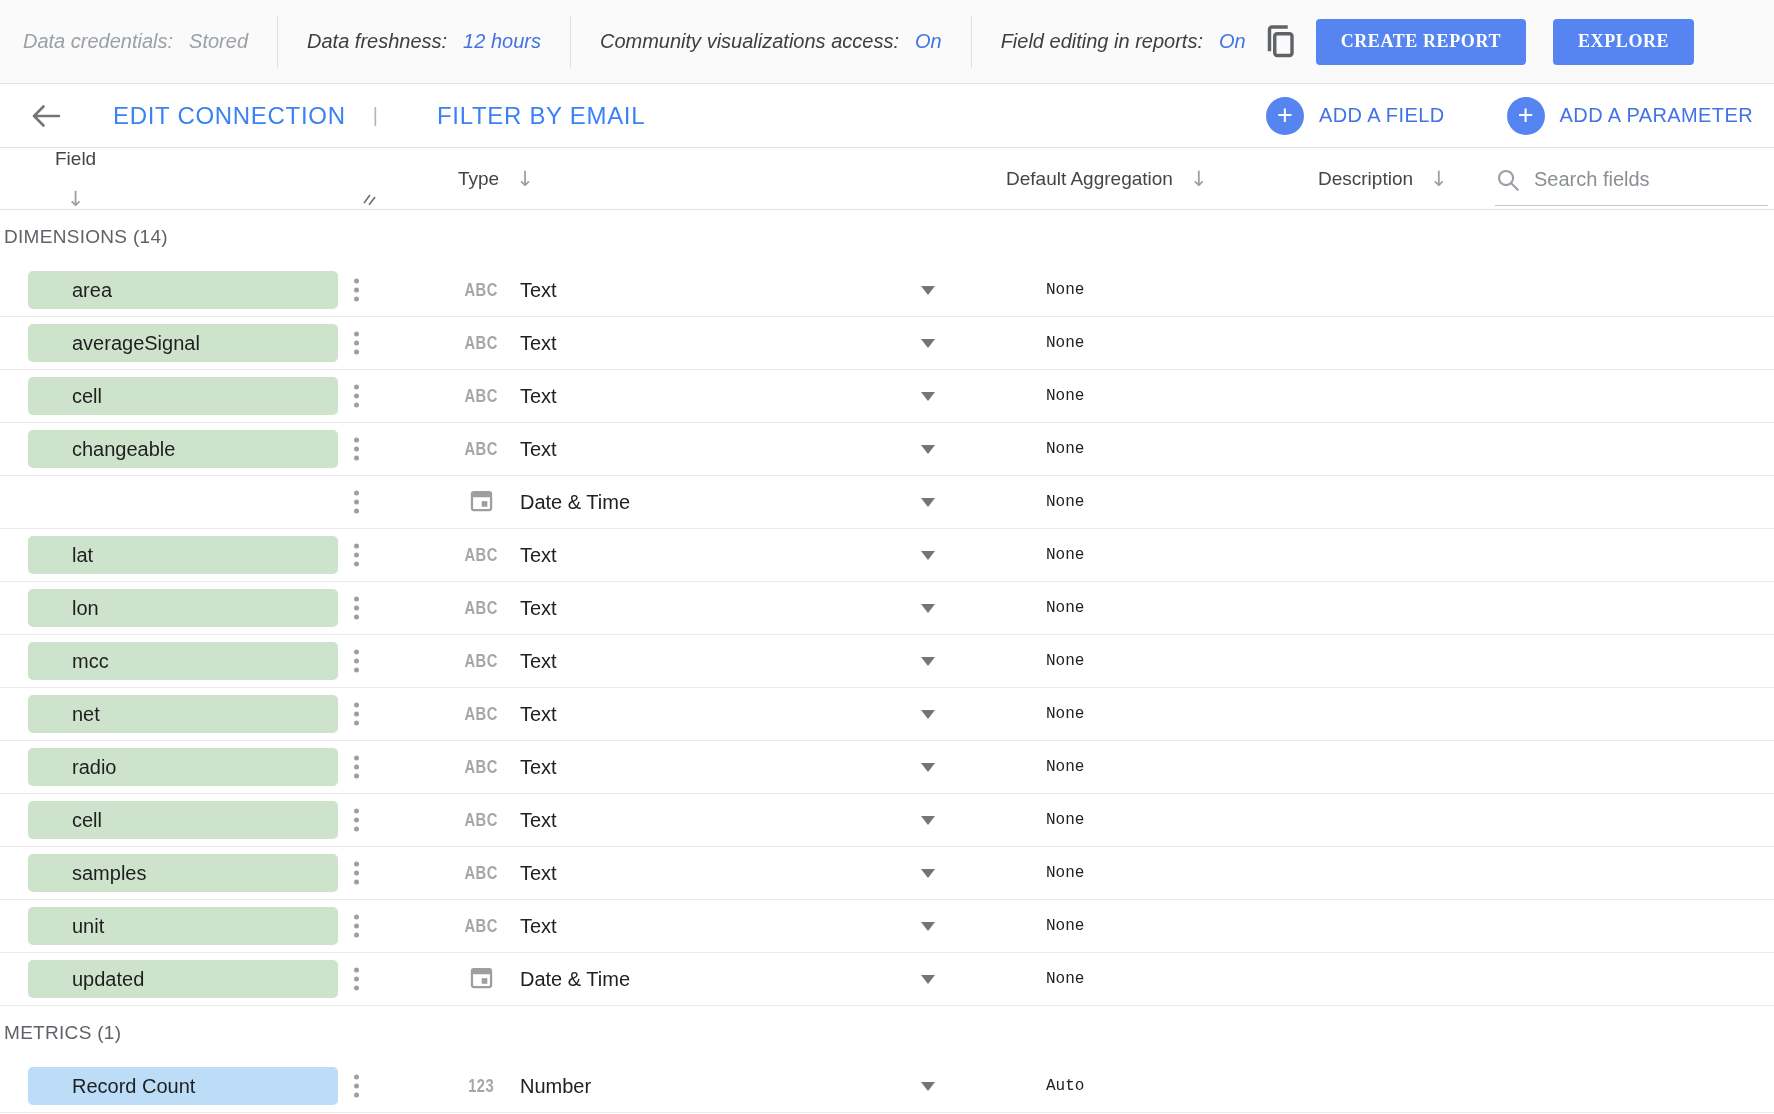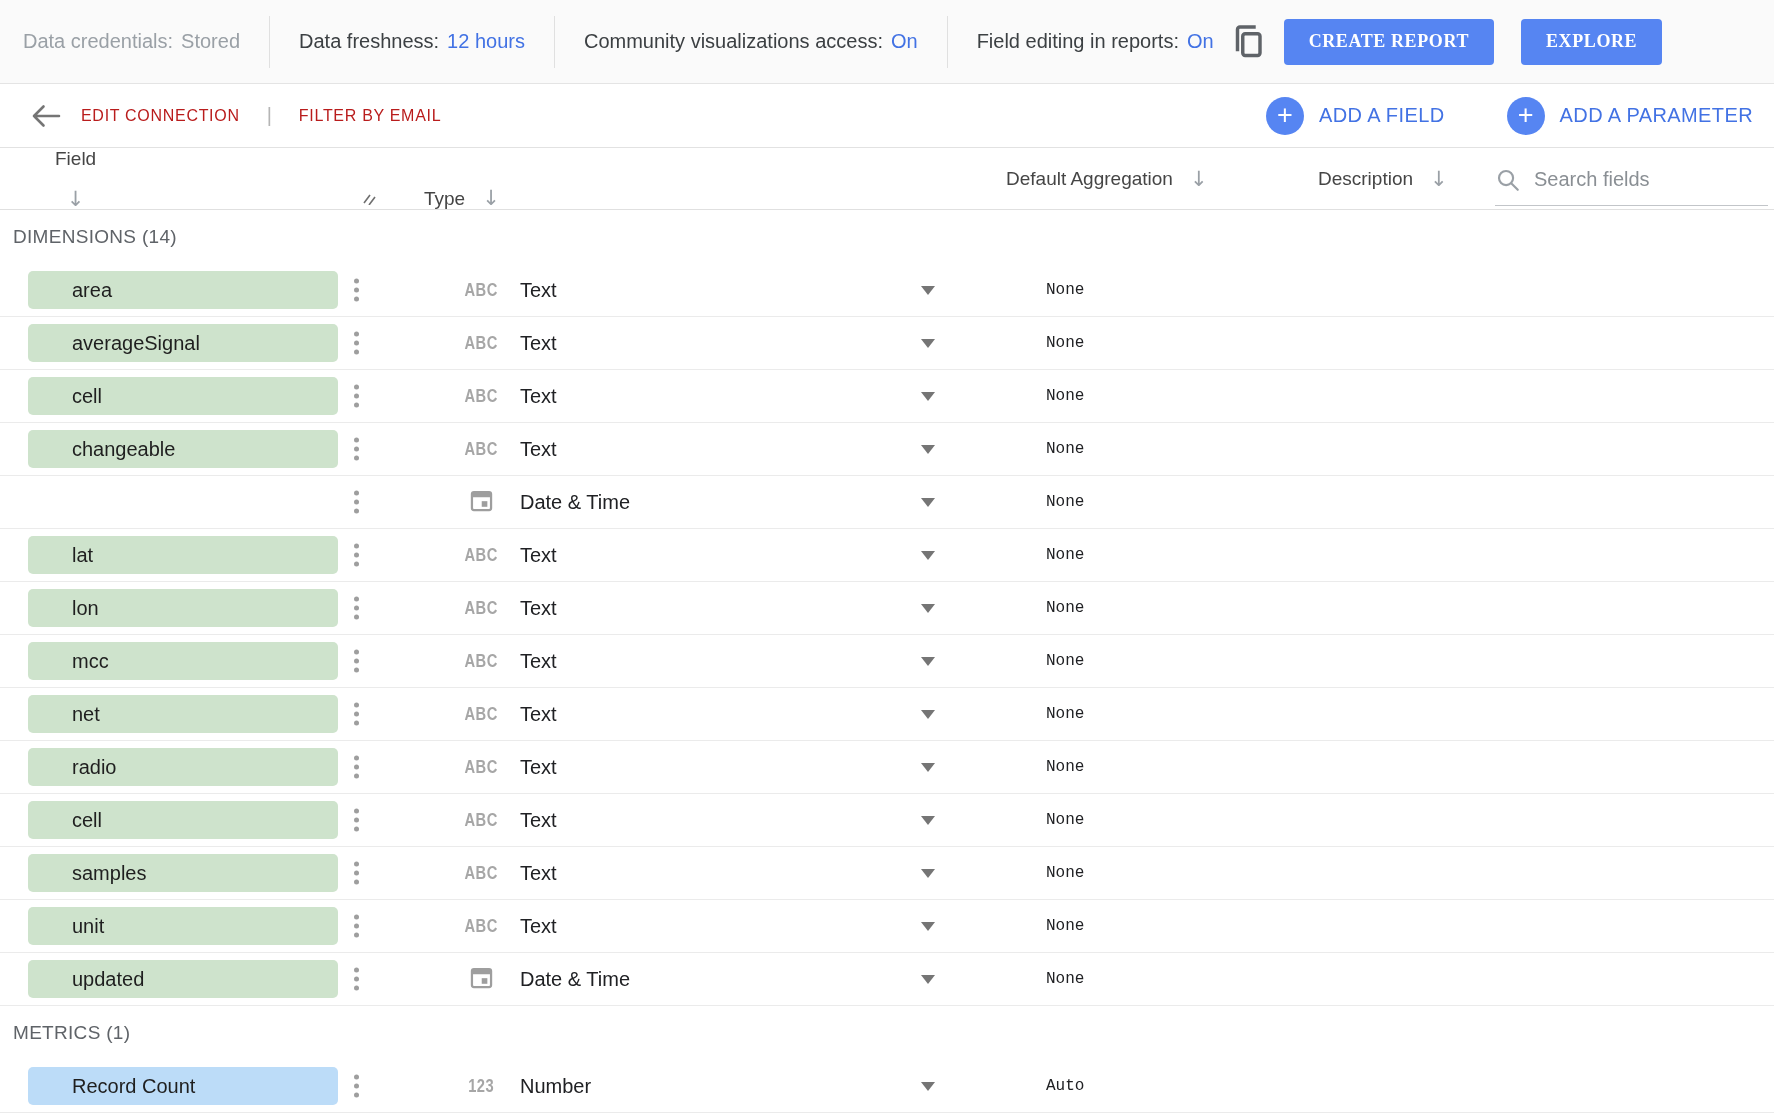--- a/index.html
+++ b/index.html
@@ -12,63 +12,63 @@
   html,body{width:1774px;height:1114px;}
   body{
     font-family:"Liberation Sans",sans-serif;
     background:#ffffff;color:#202124;overflow:hidden;position:relative;
   }
   
   .topbar{
     height:84px;background:#fafafa;border-bottom:1px solid #e4e4e4;
     display:flex;align-items:center;padding:0 30px 0 23px;font-size:20px;white-space:nowrap;
   }
-  .status-item{display:flex;align-items:center;gap:8px;color:#3c4043;}
+  .status-item{display:flex;align-items:center;gap:16px;color:#3c4043;font-style:italic;}
   .status-item.muted,.status-item.muted .status-value{color:#9aa0a6;}
   .status-value{color:var(--link-blue);}
   .vdiv{width:1px;height:52px;background:#e0e0e0;margin:0 29px;flex:none;}
   .copy-btn{margin-left:16px;margin-right:18px;display:flex;align-items:center;cursor:pointer;flex:none;}
   .btn{
     height:46px;border:none;border-radius:4px;background:var(--accent-blue);
     color:#fff;font-family:Liberation Serif, serif;font-weight:700;font-size:18px;letter-spacing:0.6px;
     padding:0 25px;cursor:pointer;flex:none;
   }
   .btn + .btn{margin-left:27px;}
   
   .navbar{
     height:64px;border-bottom:1px solid #e2e2e2;
     display:flex;align-items:center;padding:0 21px 0 30px;
   }
   .back-arrow{display:flex;align-items:center;margin-right:19px;cursor:pointer;}
-  .nav-link{color:#b91c1c;font-size:16px;font-weight:500;letter-spacing:0.7px;cursor:pointer;}
+  .nav-link{color:#3b82f6;font-size:24px;font-weight:500;letter-spacing:0.7px;cursor:pointer;margin-left:32px;}
   .nav-sep{color:#b5b5b5;font-size:20px;margin:0 27px;}
   .add-zone{margin-left:auto;display:flex;align-items:center;gap:62px;}
   .add-group{display:flex;align-items:center;gap:15px;cursor:pointer;}
   .plus-circle{
     width:38px;height:38px;border-radius:50%;background:var(--accent-blue);
     color:#fff;font-size:27px;line-height:36px;text-align:center;flex:none;
   }
   .add-label{color:var(--link-blue);font-size:20px;font-weight:500;letter-spacing:0.4px;}
   
   .colheader{position:relative;height:62px;border-bottom:1px solid #e0e0e0;font-size:19px;color:#454545;}
   .hcell{position:absolute;top:0;height:62px;display:flex;align-items:center;gap:17px;cursor:pointer;}
   .sort-arrow{font-family:"DejaVu Sans",sans-serif;font-size:21px;color:#9aa0a6;}
-  .h-field{left:55px;flex-direction:column;}.h-type{left:424px;align-items:flex-end;}.h-agg{left:1006px;}.h-desc{left:1318px;}
+  .h-field{left:55px;flex-direction:column;}.h-type{left:458px;}.h-agg{left:1006px;}.h-desc{left:1318px;}
   .resize-handle{position:absolute;left:362px;top:40px;cursor:col-resize;}
   .search-box{
     position:absolute;left:1495px;top:6px;width:273px;height:52px;
     display:flex;align-items:center;gap:13px;border-bottom:1px solid #c2c5c9;
   }
   .search-box input{
     border:none;outline:none;background:transparent;flex:1;min-width:0;
     font-family:inherit;font-size:20px;color:#202124;
   }
   .search-box input::placeholder{color:#8a8f94;}
   
-  .section-label{height:54px;display:flex;align-items:center;padding-left:13px;
+  .section-label{height:54px;display:flex;align-items:center;padding-left:4px;
     color:#5f6368;font-size:19px;letter-spacing:0.3px;}
   .frow{position:relative;height:53px;border-bottom:1px solid #ebebeb;}
   .chip{
     position:absolute;left:28px;top:7px;width:310px;height:38px;border-radius:5px;
     display:flex;align-items:center;padding-left:44px;font-size:20px;color:#1f1f1f;cursor:pointer;
   }
   .chip-dimension{background:var(--chip-green);}
   .chip-metric{background:var(--chip-blue);}
   .dots{position:absolute;left:352px;top:50%;transform:translateY(-50%);
     display:flex;flex-direction:column;gap:4px;cursor:pointer;padding:2px;}

